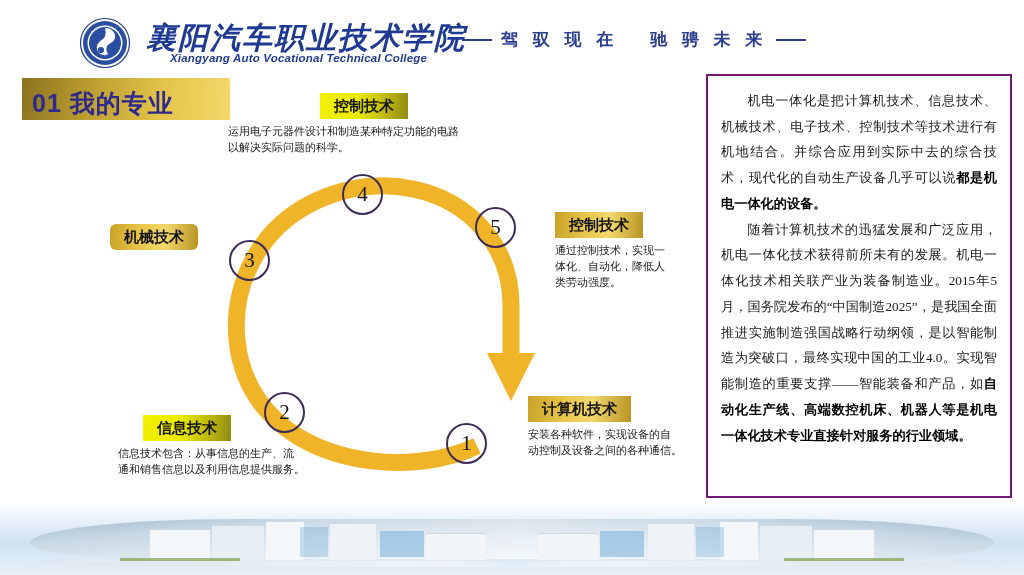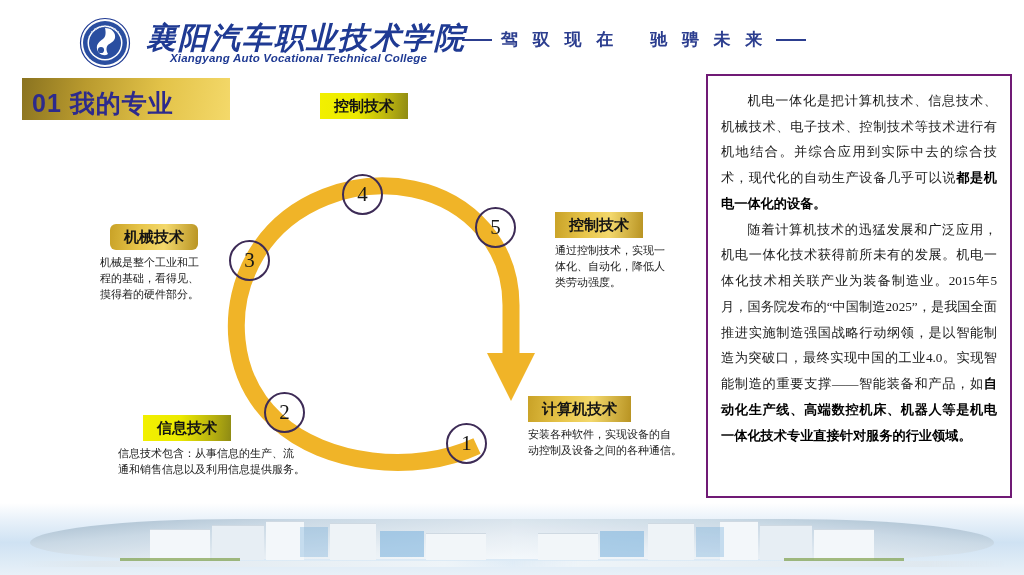--- a/index.html
+++ b/index.html
@@ -276,27 +276,26 @@
 
   <div class="num-circle" id="circle-1">1</div>
   <div class="num-circle" id="circle-2">2</div>
   <div class="num-circle" id="circle-3">3</div>
   <div class="num-circle" id="circle-4">4</div>
   <div class="num-circle" id="circle-5">5</div>
 </div>
 
 <div class="topic-card" id="card-electronics">
   <div class="topic-chip chip-yellow">控制技术</div>
+  <div class="topic-desc">运用电子元器件设计和制造某种特定功能的电路
+以解决实际问题的科学。</div>
 </div>
 
 <div class="topic-card" id="card-mechanical">
   <div class="topic-chip chip-gold">机械技术</div>
-  <div class="topic-desc">机械是整个工业和工
-程的基础，看得见、
-摸得着的硬件部分。</div>
 </div>
 
 <div class="topic-card" id="card-information">
   <div class="topic-chip chip-yellow">信息技术</div>
   <div class="topic-desc">信息技术包含：从事信息的生产、流
 通和销售信息以及利用信息提供服务。</div>
 </div>
 
 <div class="topic-card" id="card-control">
   <div class="topic-chip chip-gold">控制技术</div>

